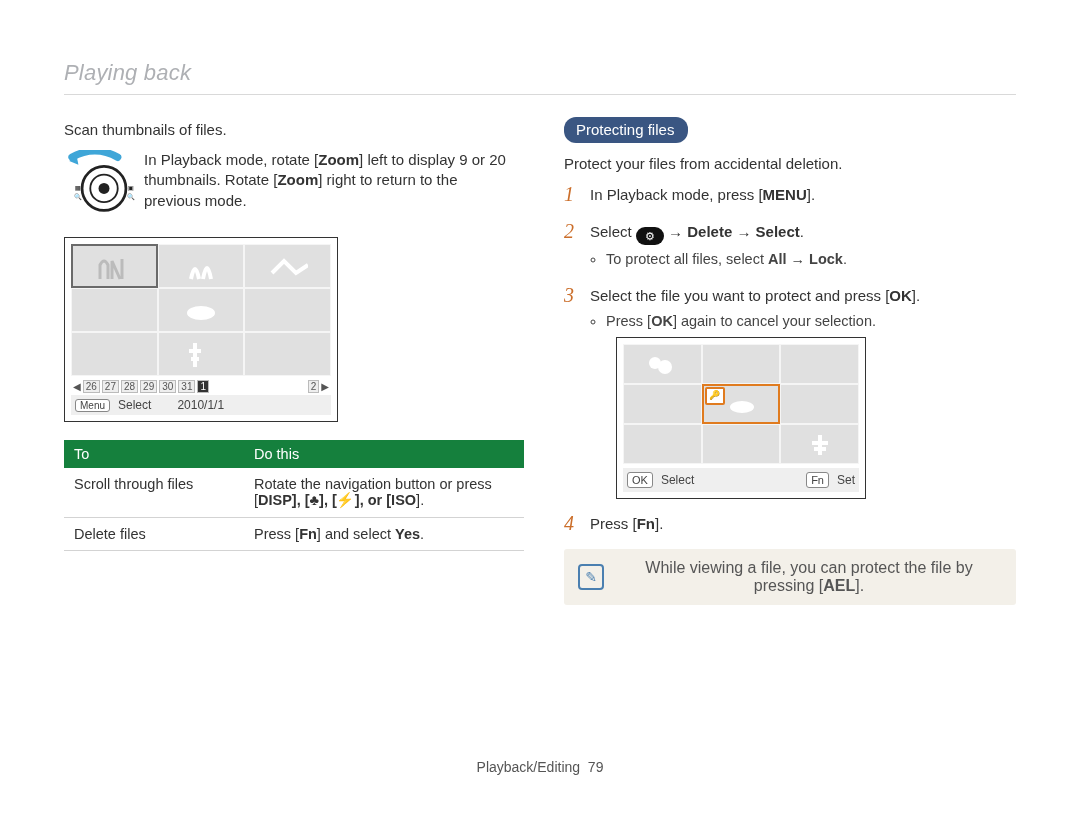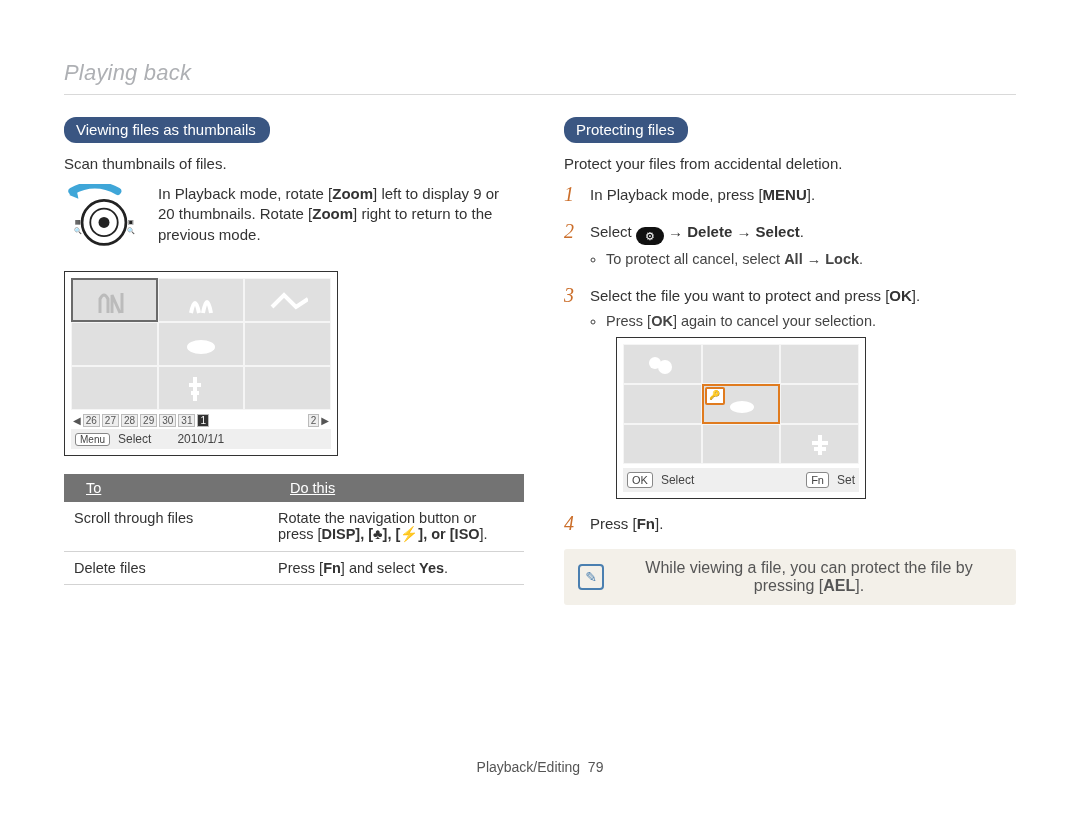--- a/index.html
+++ b/index.html
@@ -51,21 +51,20 @@
     border-radius: 12px;
     margin-bottom: 8px;
   }
   .lead {
     margin: 4px 0 12px 0;
     color: #333;
   }
   .zoom-row {
     display: flex;
     align-items: flex-start;
-    gap: 14px;
     margin-bottom: 20px;
   }
   .zoom-dial {
     width: 80px;
     flex: 0 0 80px;
   }
   .zoom-text {
     flex: 1;
     line-height: 1.35;
   }
@@ -125,26 +124,25 @@
     background:#fff;
     font-size:10px;
     padding:0 4px;
   }
   table.actions {
     width: 460px;
     border-collapse: collapse;
     font-size: 14.5px;
   }
   table.actions th {
-    background: #737373;
+    background: #15803d;
     color:#fff;
     text-align:left;
     font-weight:400;
-    padding:6px 22px;
-    text-decoration:underline;
+    padding:6px 10px;
   }
   table.actions td {
     border-bottom:1px solid #d3d3d3;
     padding:8px 10px;
     vertical-align: top;
   }
   .btn-label {
     font-weight:700;
   }
   ol.steps {
@@ -255,21 +253,20 @@
 </head>
 <body>
 
 <div class="page">
   <div class="page-header">Playing back</div>
   <hr class="header-rule">
 
   <div class="columns">
 
     <div class="col">
-      <span class="section-pill">Viewing files as thumbnails</span>
       <p class="lead">Scan thumbnails of files.</p>
 
       <div class="zoom-row">
         <div class="zoom-dial">
           <svg viewBox="0 0 80 70" width="80" height="64">
             <path d="M5 8 Q30 -6 55 8" stroke="#3fa6d8" stroke-width="8" fill="none" stroke-linecap="round"></path>
             <polygon points="2,12 10,6 12,16" fill="#3fa6d8"></polygon>
             <circle cx="40" cy="42" r="24" fill="none" stroke="#222" stroke-width="3"></circle>
             <circle cx="40" cy="42" r="15" fill="none" stroke="#222" stroke-width="2"></circle>
             <circle cx="40" cy="42" r="6" fill="#222"></circle>
@@ -364,21 +361,21 @@
       <span class="section-pill">Protecting files</span>
       <p class="lead">Protect your files from accidental deletion.</p>
 
       <ol class="steps">
         <li>
           <span>In Playback mode, press [</span><span class="btn-label">MENU</span><span>].</span>
         </li>
         <li>
           <span>Select </span><span class="icon-gear-pill">⚙</span><span> → </span><span class="bold">Delete</span><span> → </span><span class="bold">Select</span><span>.</span>
           <ul class="bullets">
-            <li><span>To protect all cancel, select </span><span class="bold">All</span><span> → </span><span class="bold">Lock</span><span>.</span></li>
+            <li><span>To protect all files, select </span><span class="bold">All</span><span> → </span><span class="bold">Lock</span><span>.</span></li>
           </ul>
         </li>
         <li>
           <span>Select the file you want to protect and press [</span><span class="btn-label">OK</span><span>].</span>
           <ul class="bullets">
             <li><span>Press [</span><span class="btn-label">OK</span><span>] again to cancel your selection.</span></li>
           </ul>
 
           <div class="screen2">
             <div class="thumb-grid2">

